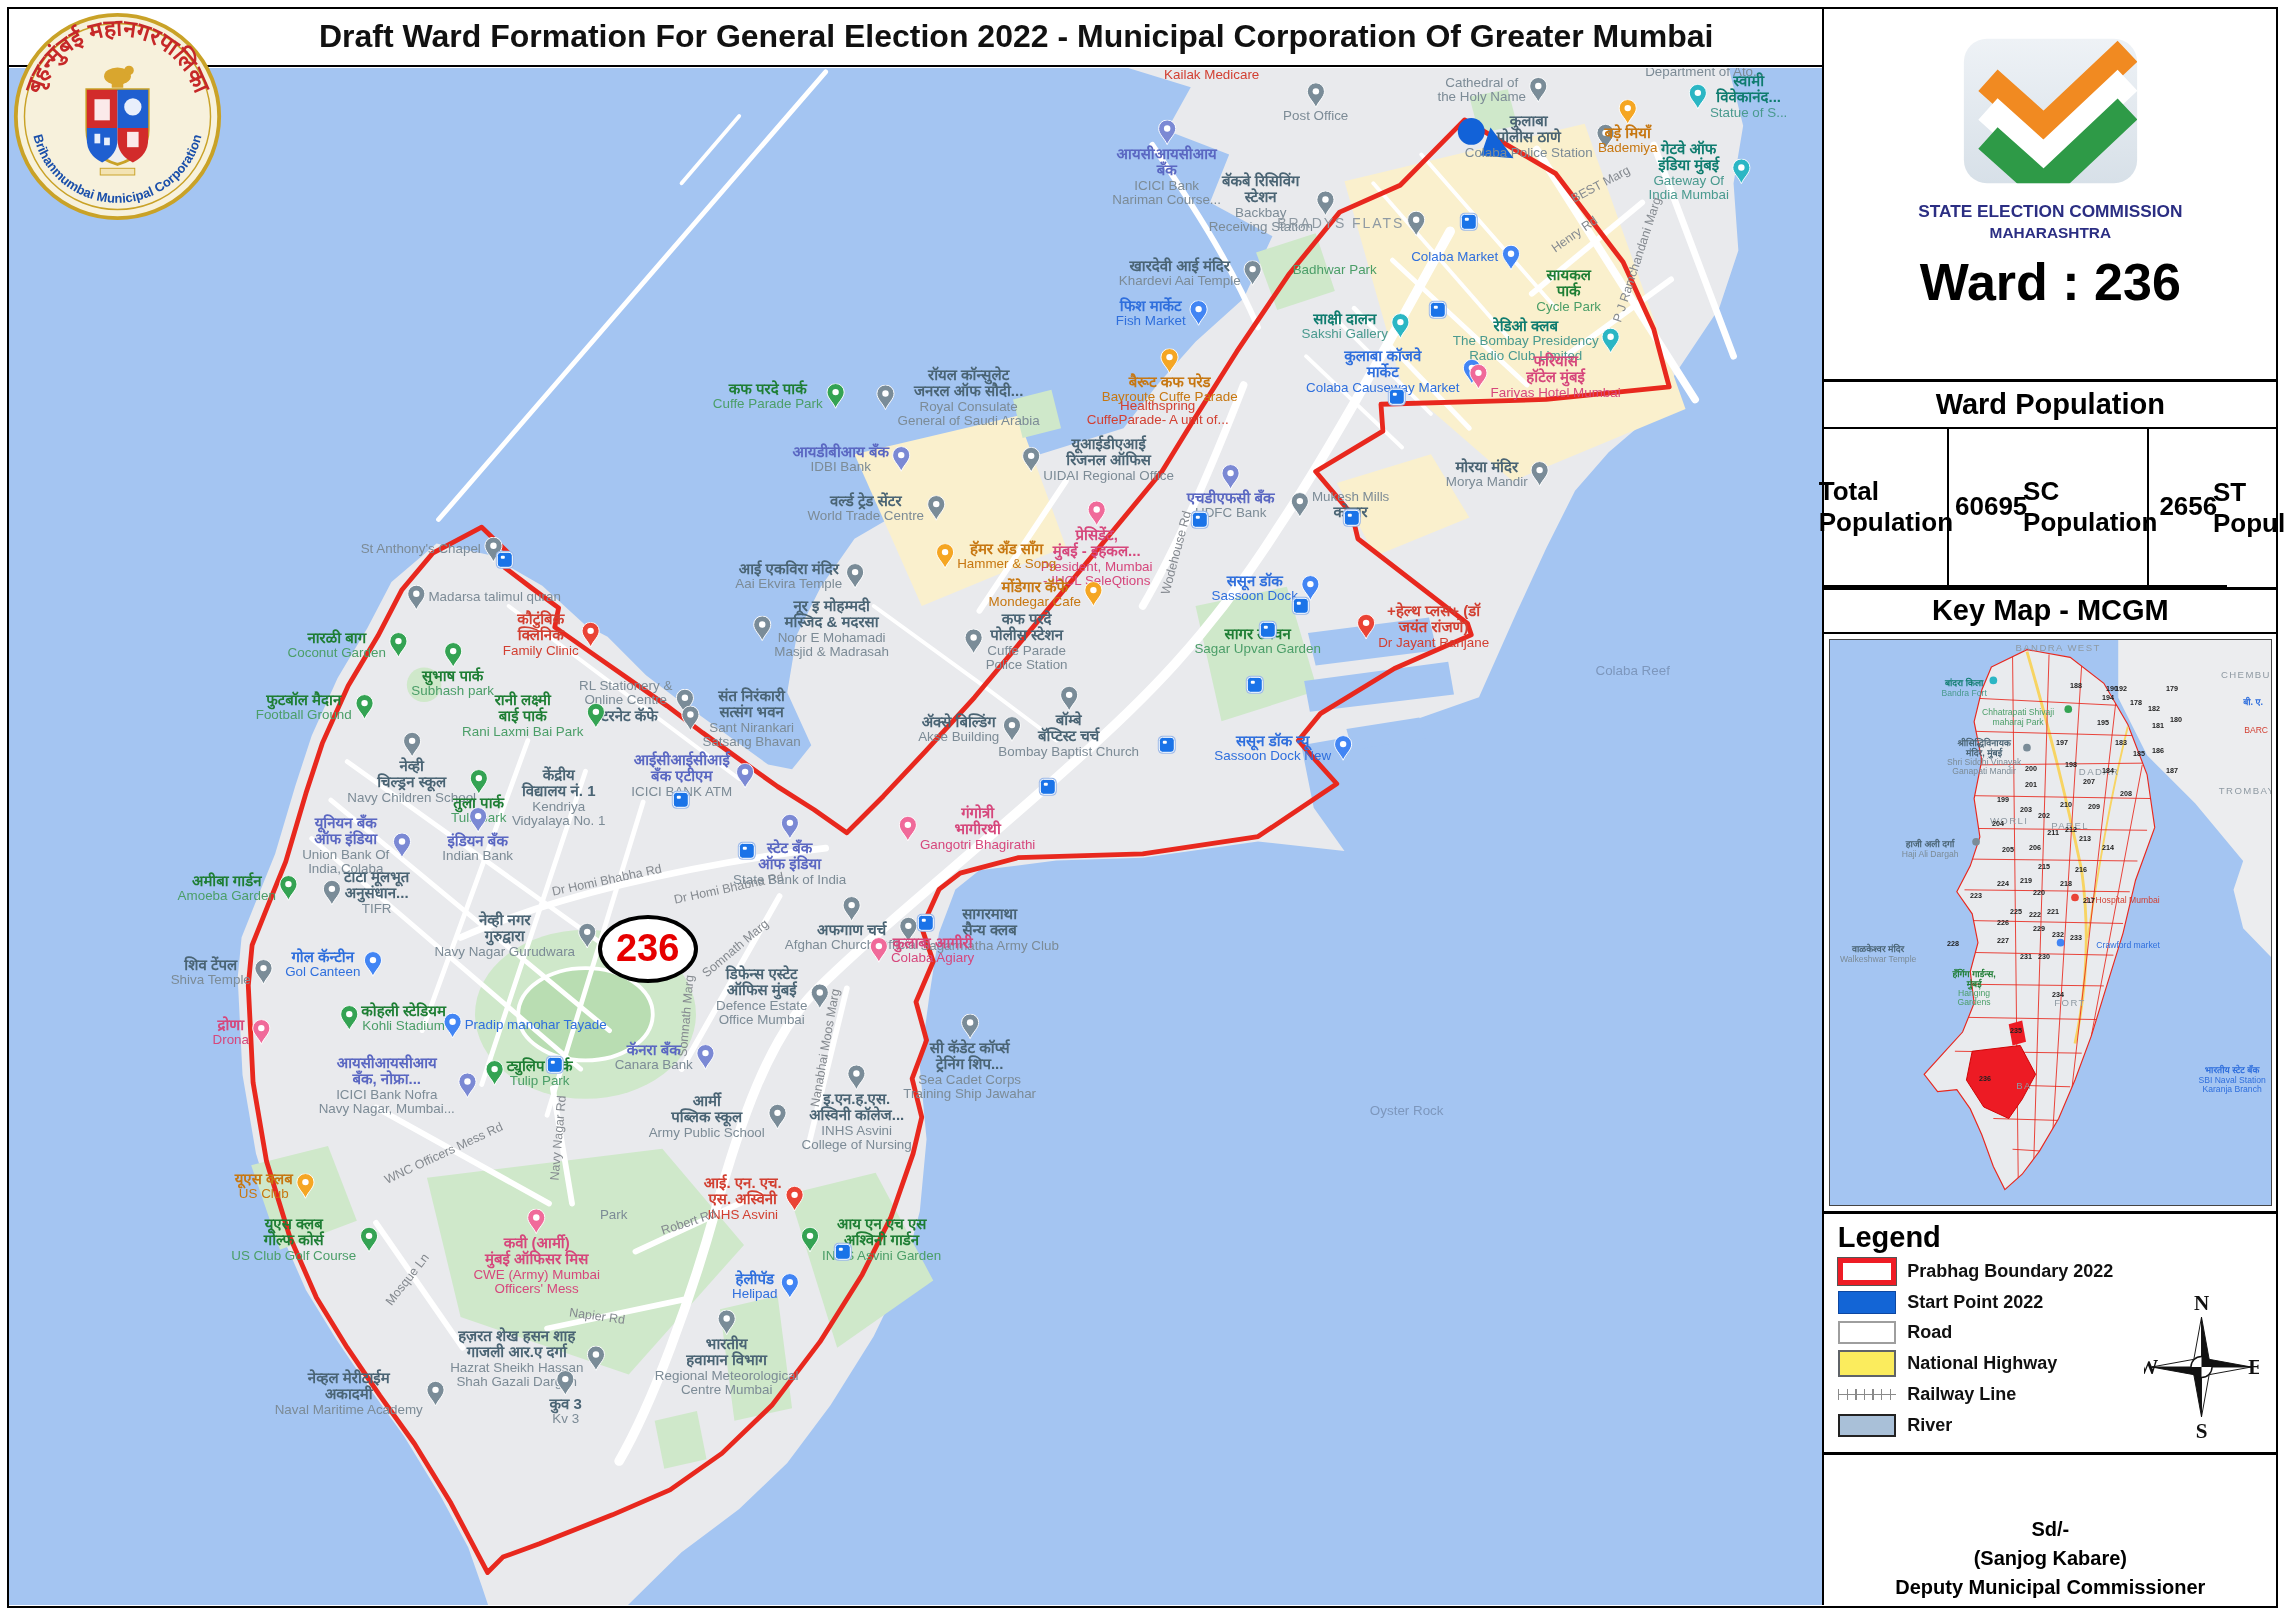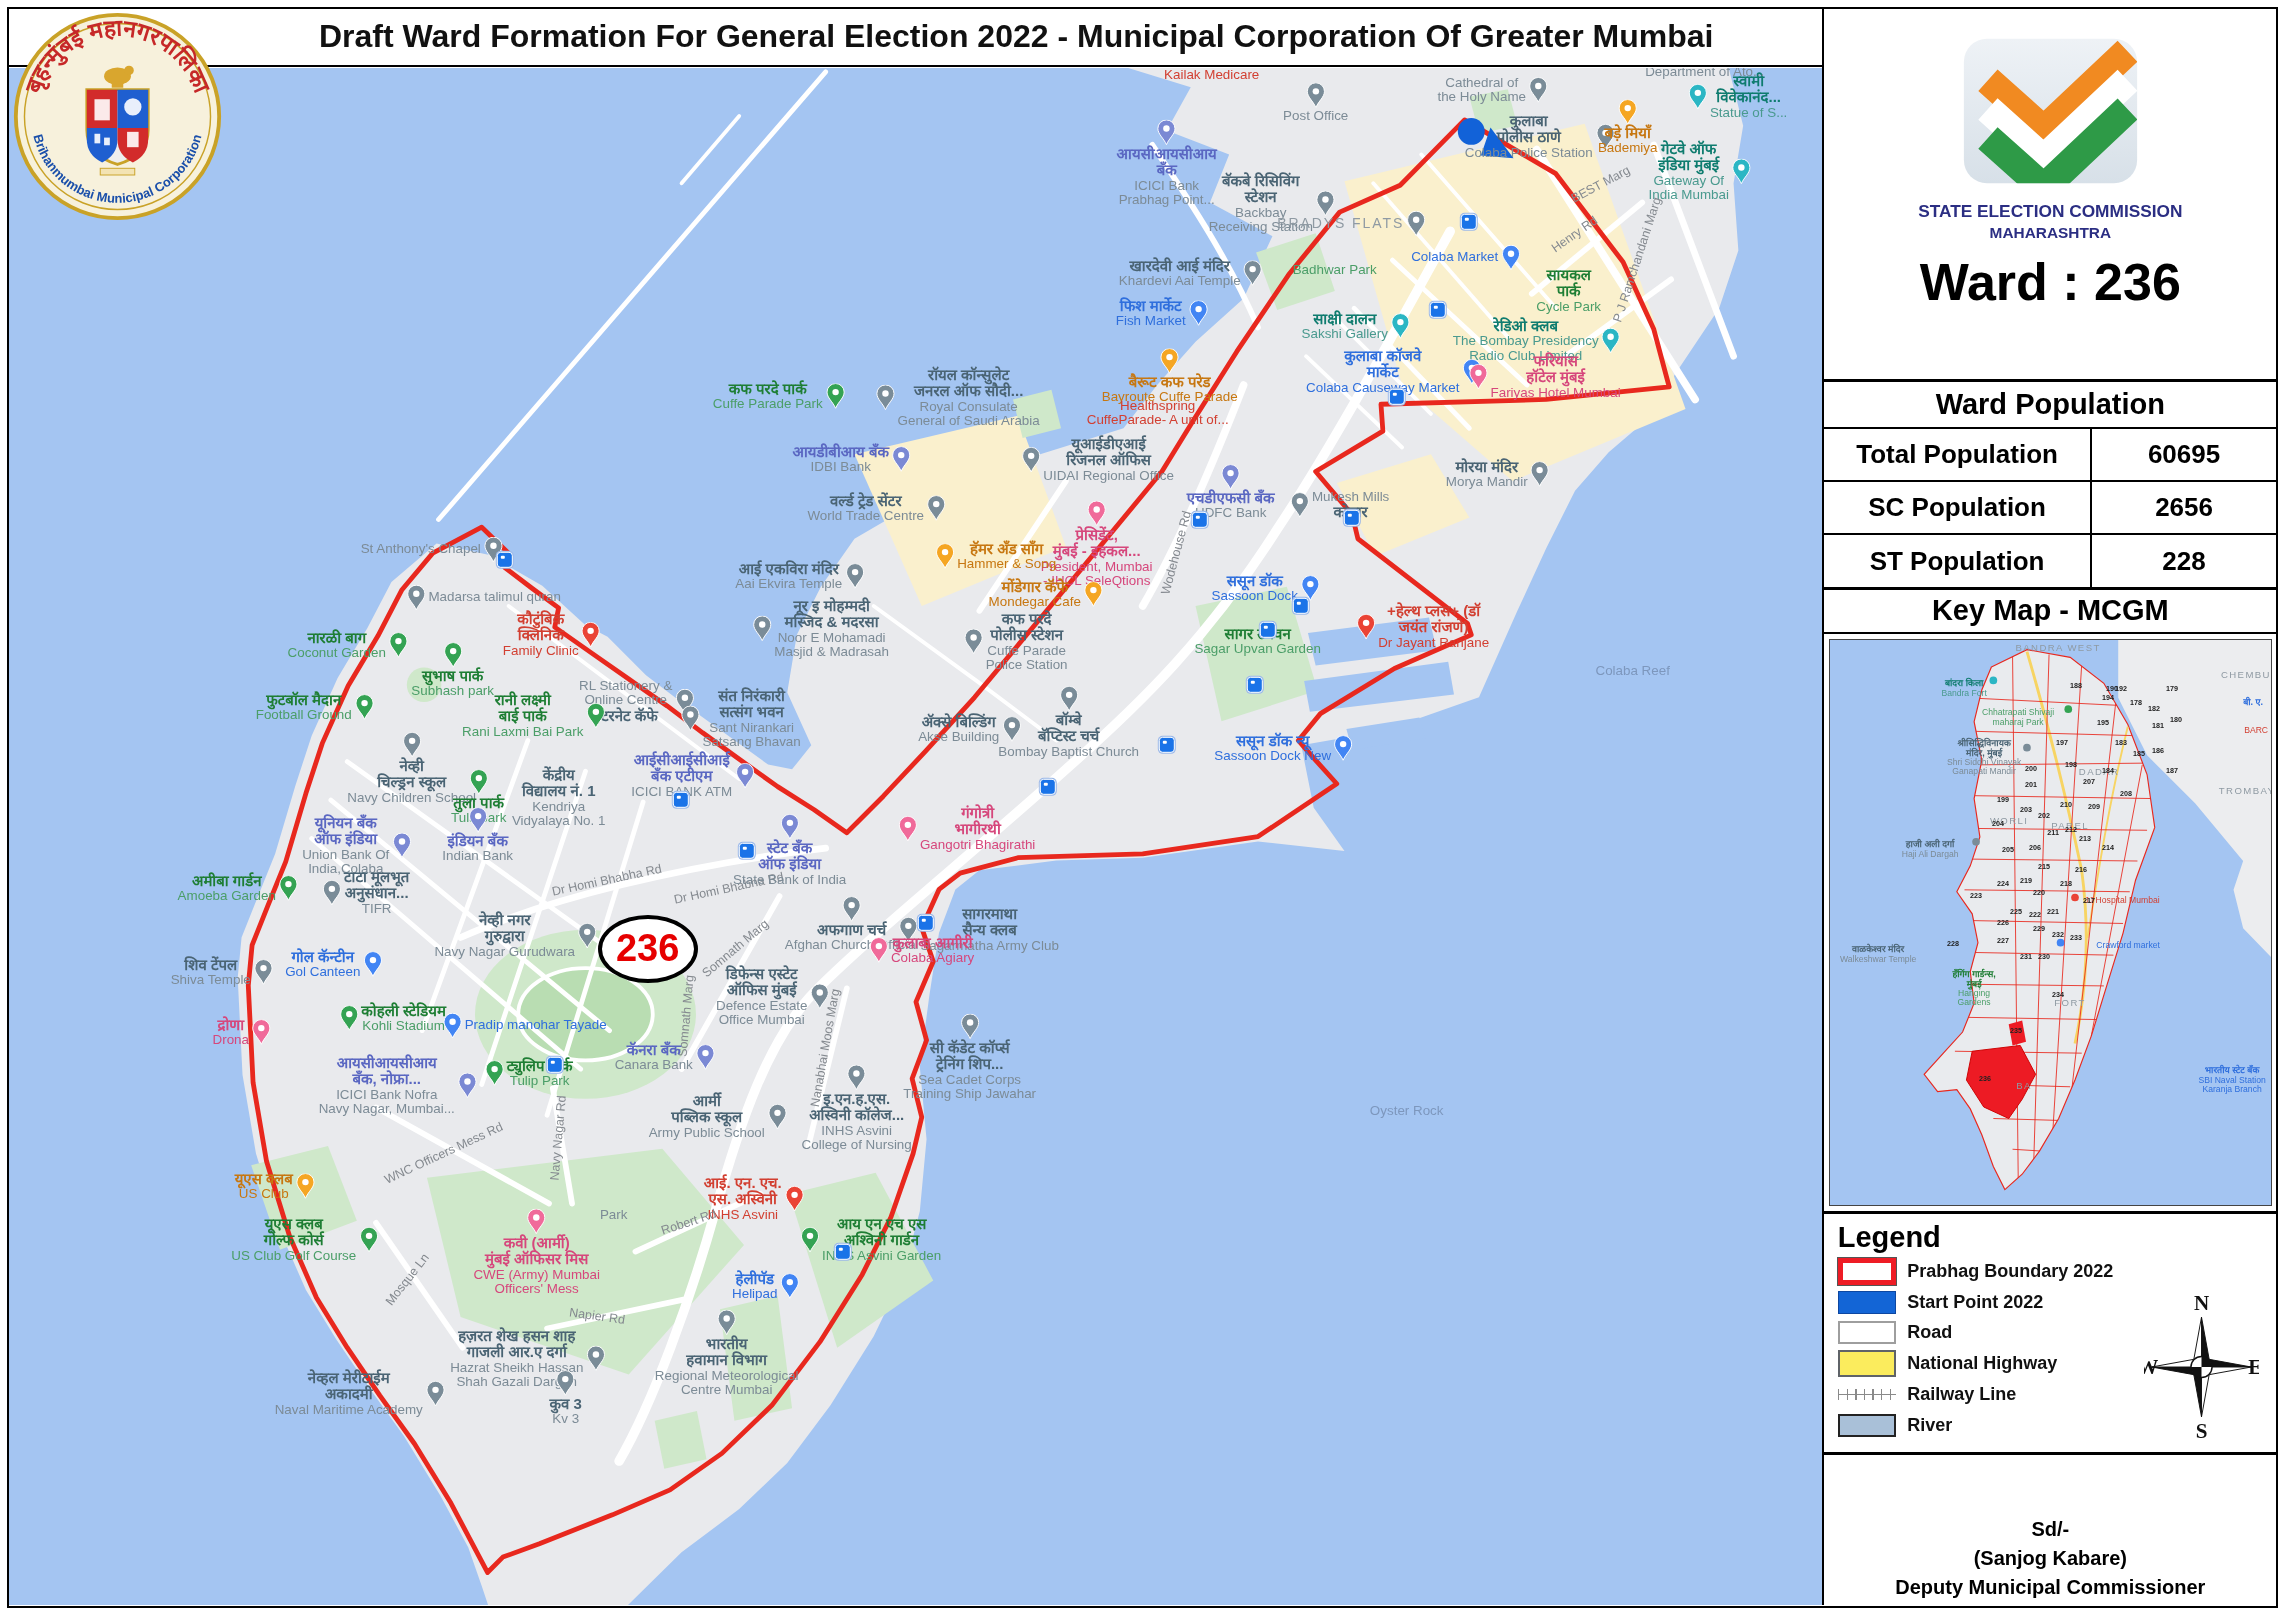--- a/index.html
+++ b/index.html
@@ -211,21 +211,21 @@
         </div>
         <div class="mlabel bank" style="left: 1158px; top: 96px;">
           <svg class="pin" viewBox="0 0 20 27">
             <path d="M10,26 C7,19 1,15 1,9 a9,9 0 1 1 18,0 c0,6 -6,10 -9,17 Z" fill="#7b89d4" stroke="#fff" stroke-width="1"></path>
             <circle cx="10" cy="9" r="3.4" fill="#fff"></circle>
           </svg>
           <div class="txt">
             <div class="d">आयसीआयसीआय</div>
             <div class="d">बँक</div>
             <div class="e">ICICI Bank</div>
-            <div class="e">Prabhag Point...</div>
+            <div class="e">Nariman Course...</div>
           </div>
         </div>
         <div class="mlabel poi row" style="left: 1263px; top: 136px;">
           <div class="txt">
             <div class="d">बॅकबे रिसिविंग</div>
             <div class="d">स्टेशन</div>
             <div class="e">Backbay</div>
             <div class="e">Receiving Station</div>
           </div>
           <svg class="pin" viewBox="0 0 20 27">
@@ -1158,21 +1158,21 @@
           <path d="M30,108 L88,160 L175,78" stroke="#2e9a47"></path>
         </g>
       </svg>
       <div class="sec-t1">STATE ELECTION COMMISSION</div>
       <div class="sec-t2">MAHARASHTRA</div>
       <div class="ward-title">Ward : 236</div>
     </div>
 
     <div class="pop-table">
       <div class="pop-header">Ward Population</div>
-      <div id="pop-rows" style="display:flex;flex-direction:column;flex:1;">
+      <div id="pop-rows" style="display:flex;flex:1;">
           <div class="pop-row">
             <div class="pl">Total Population</div>
             <div class="pv">60695</div>
           </div>
           <div class="pop-row">
             <div class="pl">SC Population</div>
             <div class="pv">2656</div>
           </div>
           <div class="pop-row">
             <div class="pl">ST Population</div>

